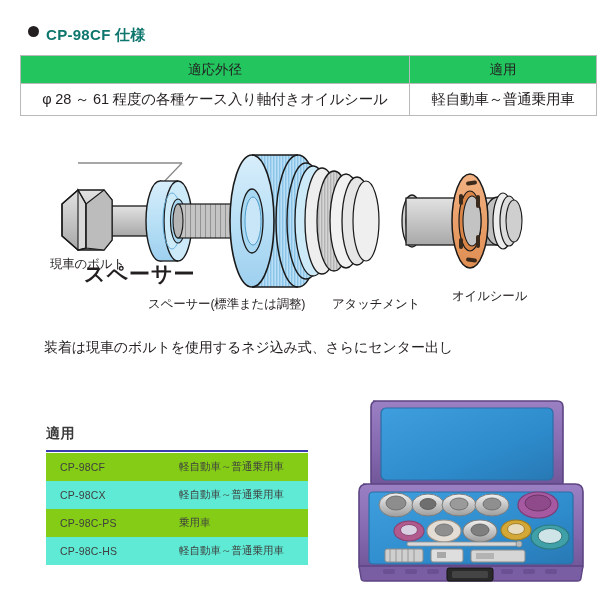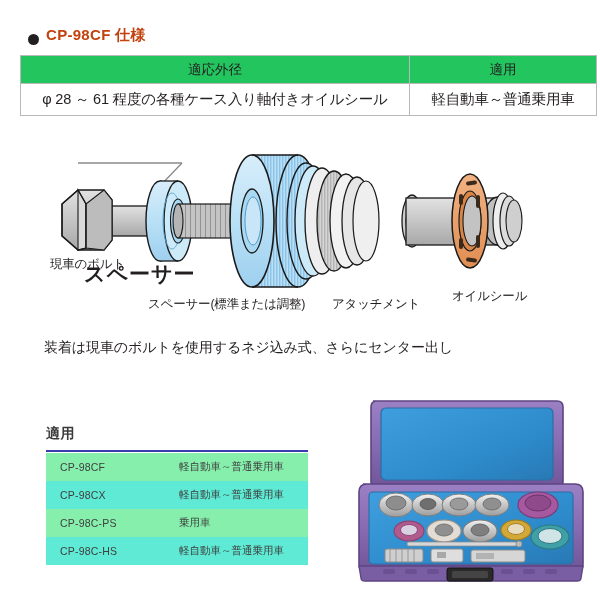--- a/index.html
+++ b/index.html
@@ -18,23 +18,23 @@
   }
 
   
   .page-title {
     position: absolute;
     left: 28px;
     top: 26px;
     font-size: 15px;
     font-weight: 600;
     letter-spacing: 0.3px;
-    color: #c2410c;
+    color: #0f766e;
     display: flex;
-    align-items: flex-end;
+    align-items: flex-start;
     gap: 7px;
     white-space: nowrap;
   }
   .bullet-dot {
     width: 11px;
     height: 11px;
     border-radius: 50%;
     background: #231f20;
     display: inline-block;
     flex: 0 0 auto;
@@ -139,21 +139,21 @@
     font-size: 10.5px;
     table-layout: fixed;
   }
   .apply-table td {
     padding: 7px 0 7px 14px;
     color: #3f3f3f;
     white-space: nowrap;
     vertical-align: middle;
   }
   .apply-table td.model { width: 105px; letter-spacing: 0.2px; }
-  .apply-table tr.odd td { background: #86efac; margin-top: 44px; }
+  .apply-table tr.odd td { background: #84cc16; margin-top: 44px; }
   .apply-table tr.even td { background: #5eead4; }
 
   
   .product-photo {
     position: absolute;
     left: 343px;
     top: 398px;
     width: 252px;
     height: 188px;
   }

